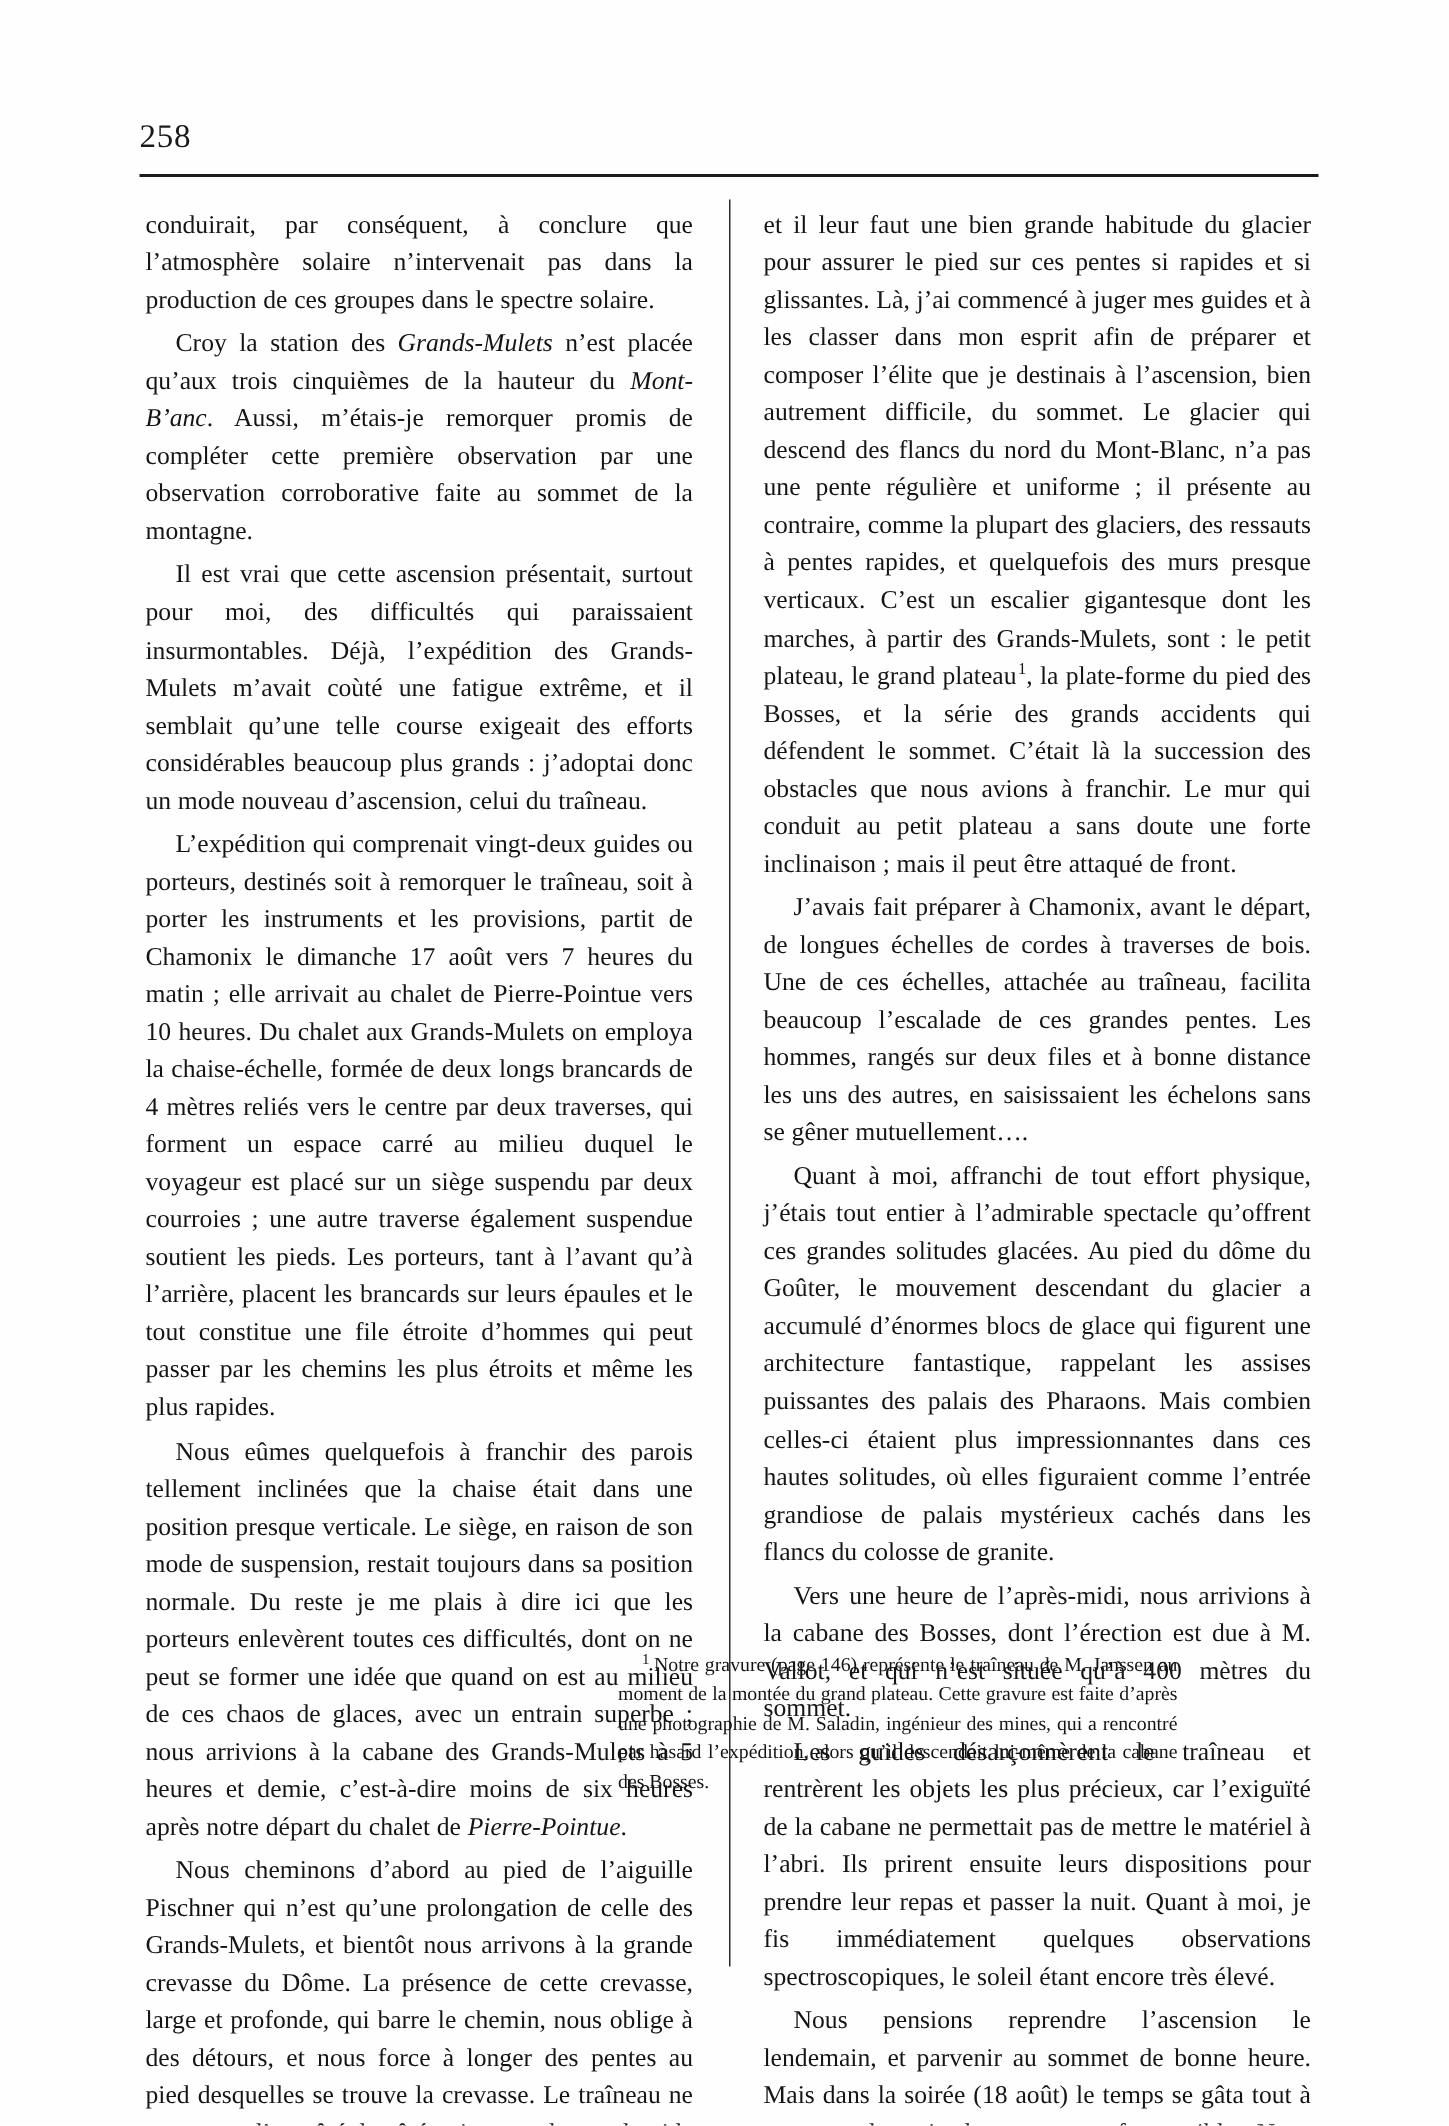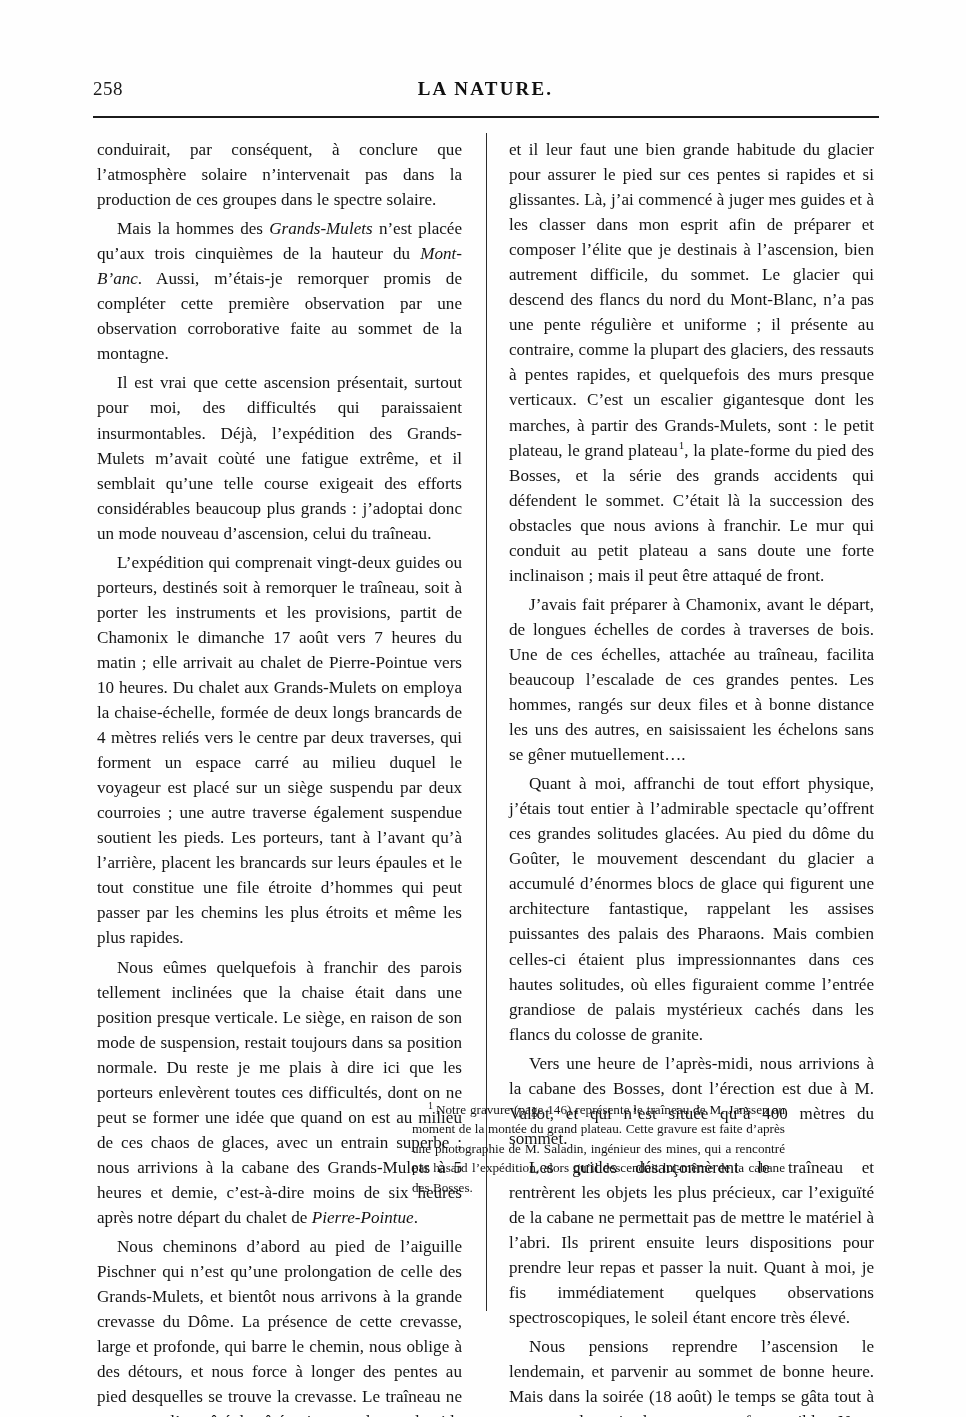--- a/index.html
+++ b/index.html
@@ -27,21 +27,21 @@
     position: absolute;
     left: 93px;
     top: 78px;
     width: 785px;
     height: 30px;
   }
   .folio {
     position: absolute;
     left: 0;
     top: 0;
-    font-size: 19px;
+    font-size: 22px;
     letter-spacing: 0.5px;
     color: #1a1a1a;
   }
   .head-title {
     position: absolute;
     left: 0;
     top: 0;
     width: 785px;
     text-align: center;
     font-size: 19px;
@@ -122,29 +122,28 @@
     padding-right: 3px;
   }
 </style>
 </head>
 <body>
 
 <div class="page">
 
   <div class="running-head">
     <span class="folio">258</span>
-    <span class="head-title">LA NATURE.</span>
   </div>
   <div class="head-rule"></div>
 
   <div class="body-area">
     <div class="col-rule"></div>
     <div class="col col-left" id="col-left">
         <p class="par cont"><span>conduirait, par conséquent, à conclure que l’atmosphère solaire n’intervenait pas dans la production de ces groupes dans le spectre solaire.</span></p>
-        <p class="par"><span>Mais la hommes des </span><i>Grands-Mulets</i><span> n’est placée qu’aux trois cinquièmes de la hauteur du </span><i>Mont-B’anc</i><span>. Aussi, m’étais-je remorquer promis de compléter cette première observation par une observation corroborative faite au sommet de la montagne.</span></p>
+        <p class="par"><span>Croy la station des </span><i>Grands-Mulets</i><span> n’est placée qu’aux trois cinquièmes de la hauteur du </span><i>Mont-B’anc</i><span>. Aussi, m’étais-je remorquer promis de compléter cette première observation par une observation corroborative faite au sommet de la montagne.</span></p>
         <p class="par"><span>Il est vrai que cette ascension présentait, surtout pour moi, des difficultés qui paraissaient insurmontables. Déjà, l’expédition des Grands-Mulets m’avait coùté une fatigue extrême, et il semblait qu’une telle course exigeait des efforts considérables beaucoup plus grands : j’adoptai donc un mode nouveau d’ascension, celui du traîneau.</span></p>
         <p class="par"><span>L’expédition qui comprenait vingt-deux guides ou porteurs, destinés soit à remorquer le traîneau, soit à porter les instruments et les provisions, partit de Chamonix le dimanche 17 août vers 7 heures du matin ; elle arrivait au chalet de Pierre-Pointue vers 10 heures. Du chalet aux Grands-Mulets on employa la chaise-échelle, formée de deux longs brancards de 4 mètres reliés vers le centre par deux traverses, qui forment un espace carré au milieu duquel le voyageur est placé sur un siège suspendu par deux courroies ; une autre traverse également suspendue soutient les pieds. Les porteurs, tant à l’avant qu’à l’arrière, placent les brancards sur leurs épaules et le tout constitue une file étroite d’hommes qui peut passer par les chemins les plus étroits et même les plus rapides.</span></p>
         <p class="par"><span>Nous eûmes quelquefois à franchir des parois tellement inclinées que la chaise était dans une position presque verticale. Le siège, en raison de son mode de suspension, restait toujours dans sa position normale. Du reste je me plais à dire ici que les porteurs enlevèrent toutes ces difficultés, dont on ne peut se former une idée que quand on est au milieu de ces chaos de glaces, avec un entrain superbe ; nous arrivions à la cabane des Grands-Mulets à 5 heures et demie, c’est-à-dire moins de six heures après notre départ du chalet de </span><i>Pierre-Pointue</i><span>.</span></p>
         <p class="par"><span>Nous cheminons d’abord au pied de l’aiguille Pischner qui n’est qu’une prolongation de celle des Grands-Mulets, et bientôt nous arrivons à la grande crevasse du Dôme. La présence de cette crevasse, large et profonde, qui barre le chemin, nous oblige à des détours, et nous force à longer des pentes au pied desquelles se trouve la crevasse. Le traîneau ne porte que d’un côté, le côté qui est au-dessus du vide doit être soutenu par les épaules des porteurs,</span></p>
       </div>
     <div class="col col-right" id="col-right">
         <p class="par cont"><span>et il leur faut une bien grande habitude du glacier pour assurer le pied sur ces pentes si rapides et si glissantes. Là, j’ai commencé à juger mes guides et à les classer dans mon esprit afin de préparer et composer l’élite que je destinais à l’ascension, bien autrement difficile, du sommet. Le glacier qui descend des flancs du nord du Mont-Blanc, n’a pas une pente régulière et uniforme ; il présente au contraire, comme la plupart des glaciers, des ressauts à pentes rapides, et quelquefois des murs presque verticaux. C’est un escalier gigantesque dont les marches, à partir des Grands-Mulets, sont : le petit plateau, le grand plateau</span><sup class="fn-ref">1</sup><span>, la plate-forme du pied des Bosses, et la série des grands accidents qui défendent le sommet. C’était là la succession des obstacles que nous avions à franchir. Le mur qui conduit au petit plateau a sans doute une forte inclinaison ; mais il peut être attaqué de front.</span></p>
         <p class="par"><span>J’avais fait préparer à Chamonix, avant le départ, de longues échelles de cordes à traverses de bois. Une de ces échelles, attachée au traîneau, facilita beaucoup l’escalade de ces grandes pentes. Les hommes, rangés sur deux files et à bonne distance les uns des autres, en saisissaient les échelons sans se gêner mutuellement….</span></p>
         <p class="par"><span>Quant à moi, affranchi de tout effort physique, j’étais tout entier à l’admirable spectacle qu’offrent ces grandes solitudes glacées. Au pied du dôme du Goûter, le mouvement descendant du glacier a accumulé d’énormes blocs de glace qui figurent une architecture fantastique, rappelant les assises puissantes des palais des Pharaons. Mais combien celles-ci étaient plus impressionnantes dans ces hautes solitudes, où elles figuraient comme l’entrée grandiose de palais mystérieux cachés dans les flancs du colosse de granite.</span></p>
         <p class="par"><span>Vers une heure de l’après-midi, nous arrivions à la cabane des Bosses, dont l’érection est due à M. Vallot, et qui n’est située qu’à 400 mètres du sommet.</span></p>

